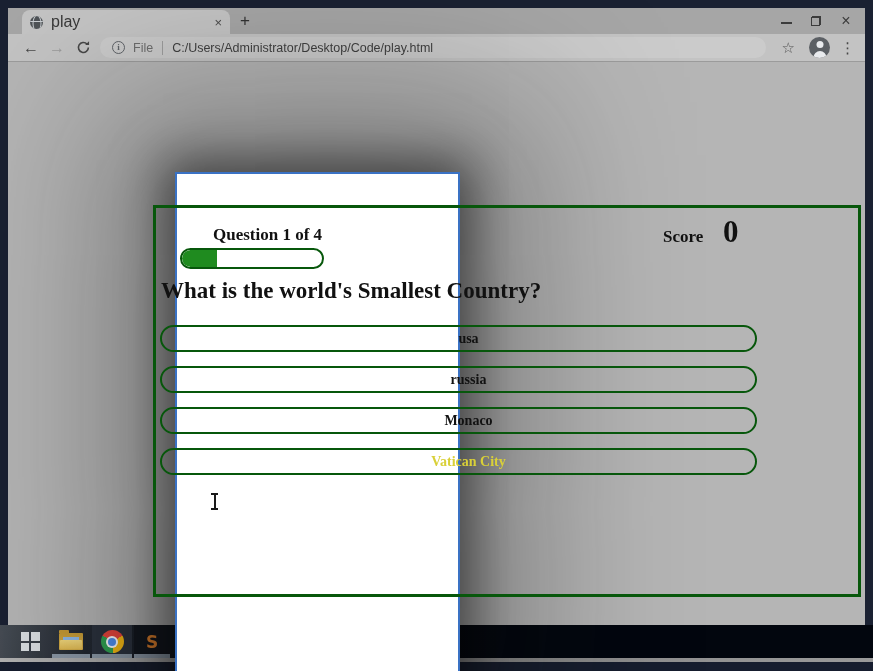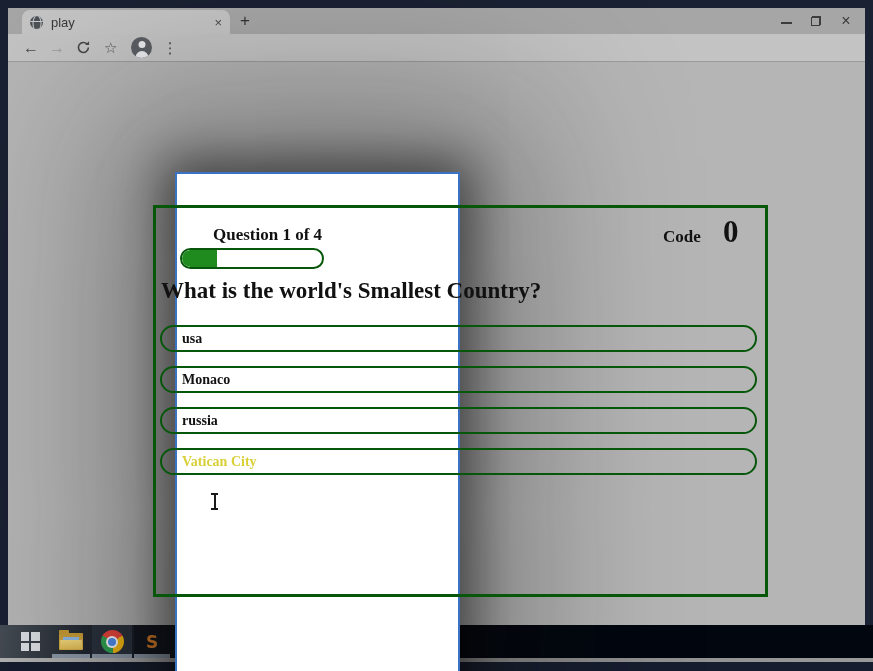--- a/index.html
+++ b/index.html
@@ -9,21 +9,21 @@
   
   #browser-window { position:absolute; left:8px; top:8px; width:857px; height:617px; background:#b5b5b5; }
 
   #tabbar { position:relative; height:26px; background:#a6a6a6; }
   .tab { position:absolute; left:14px; top:2px; width:208px; height:24px; background:#c4c4c4;
          border-radius:8px 8px 0 0; display:flex; align-items:center; padding:0 8px; }
   .globe { width:13px; height:13px; border-radius:50%; background:#4e5256; position:relative; overflow:hidden; flex:none; }
   .globe::before { content:""; position:absolute; left:50%; top:-1px; transform:translateX(-50%);
                    width:7px; height:15px; border:1px solid #c9cdd1; border-radius:50%; }
   .globe::after { content:""; position:absolute; left:-1px; right:-1px; top:50%; margin-top:-1px; height:1px; background:#c9cdd1; }
-  .tab-title { font-size:13px; color:#383838; margin-left:8px; }
+  .tab-title { font-size:16px; color:#383838; margin-left:8px; }
   .tab-close { margin-left:auto; font-size:13px; color:#4a4a4a; line-height:1; cursor:default; }
   .new-tab { position:absolute; left:232px; top:2px; font-size:17px; color:#333; line-height:22px; }
 
   .win-controls { position:absolute; right:4px; top:5px; display:flex; align-items:center; }
   .win-btn { width:30px; height:16px; display:flex; align-items:center; justify-content:center; }
   .min-bar { width:11px; height:2px; background:#3c3c3c; margin-top:4px; }
   .restore { width:10px; height:10px; position:relative; }
   .restore::before { content:""; position:absolute; right:0; top:0; width:7px; height:7px; border:1px solid #3c3c3c; }
   .restore::after  { content:""; position:absolute; left:0; bottom:0; width:7px; height:7px; border:1px solid #3c3c3c; background:#a6a6a6; }
   .close-x { font-size:16px; color:#3c3c3c; line-height:1; }
@@ -48,32 +48,32 @@
   .kebab { font-size:15px; color:#474747; margin-left:4px; line-height:1; }
 
   #page { position:relative; height:562px; background:#b5b5b5; }
 
   
   #overlay-box { position:absolute; left:167px; top:110px; width:285px; height:538px;
                  background:#ffffff; border:2px solid #3a72c4; z-index:50;
                  box-shadow:0 0 45px 12px rgba(0,0,0,.5), 0 0 160px 70px rgba(15,15,15,.35); }
 
   
-  #quiz-card { position:absolute; left:145px; top:143px; width:615px; height:392px;
+  #quiz-card { position:absolute; left:145px; top:143px; width:708px; height:392px;
                border:3px solid #07570b; z-index:60; font-family:"Liberation Serif",serif; }
   .q-heading { position:absolute; left:57px; top:17px; font-size:17px; font-weight:700; color:#111; }
   .progress-track { position:absolute; left:24px; top:40px; width:144px; height:21px;
                     border:2px solid #07570b; border-radius:12px; overflow:hidden; }
   .progress-fill { height:100%; background:#1f8b1f; border-radius:10px 0 0 10px; }
   .score-label { position:absolute; left:507px; top:19px; font-size:17px; font-weight:700; color:#111; }
   .score-value { position:absolute; left:567px; top:6px; font-size:31px; font-weight:700; color:#111; }
   .q-question { position:absolute; left:5px; top:70px; font-size:23px; font-weight:700; color:#111; white-space:nowrap;text-align:right; }
   .options { position:absolute; left:4px; top:117px; width:597px; }
   .option-pill { height:27px; border:2px solid #07570b; border-radius:14px; margin-bottom:14px;
-                 padding-left:20px; font-size:14px; font-weight:700; color:#111; line-height:23px; cursor:pointer; }
+                 padding-left:20px; font-size:14px; font-weight:700; color:#111; line-height:23px; cursor:pointer;text-align:center; }
   .ibeam { position:absolute; left:54px; top:285px; width:9px; height:17px; z-index:61; }
   .ibeam::before { content:""; position:absolute; left:50%; top:0; bottom:0; width:2px; margin-left:-1px; background:#1a1a1a; }
   .ibeam::after  { content:""; position:absolute; left:1px; right:1px; top:0; height:2px; background:#1a1a1a; box-shadow:0 15px 0 #1a1a1a; }
 
   
   #taskbar { position:absolute; left:0; top:625px; width:873px; height:33px; z-index:40;
              background:linear-gradient(100deg,#474d55 0px,#20262f 90px,#0a0f18 220px,#04070e 340px,#02060e 500px,#02060e 100%); }
   .task-tile { position:absolute; top:0; height:33px; display:flex; align-items:center; justify-content:center; }
   .task-tile.running::after { content:""; position:absolute; left:0; right:0; bottom:0; height:4px; background:#8b98a6; }
   .tile-start { left:12px; width:36px; }
@@ -125,43 +125,49 @@
 
   <div id="toolbar">
     <span class="nav-glyph">←</span>
     <span class="nav-glyph disabled">→</span>
     <span class="reload-svg">
       <svg width="15" height="15" viewBox="0 0 16 16">
         <path d="M13.2 8a5.3 5.3 0 1 1-1.5-3.7" fill="none" stroke="#474747" stroke-width="1.7"></path>
         <path d="M13.9 1.2 l0 4.2 -4.2 0 z" fill="#474747"></path>
       </svg>
     </span>
+    <div class="omnibox">
+      <span class="info"></span>
+      <span class="scheme">File</span>
+      <span class="omni-div"></span>
+      <span class="url-text">C:/Users/Administrator/Desktop/Code/play.html</span>
+    </div>
     <span class="star">☆</span>
     <span class="avatar"></span>
     <span class="kebab">⋮</span>
   </div>
 
   <div id="page">
 
     <div id="overlay-box">
       
     </div>
 
     <div id="quiz-card">
       <div class="q-heading">Question 1 of 4</div>
       <div class="progress-track">
         <div class="progress-fill" style="width: 25%;"></div>
       </div>
-      <div class="score-label">Code</div>
+      <div class="score-label">Score</div>
       <div class="score-value">0</div>
       <div class="q-question">What is the world's Smallest Country?</div>
       <div class="options">
         <div class="option-pill">usa</div>
+        <div class="option-pill">russia</div>
         <div class="option-pill">Monaco</div>
-        <div class="option-pill">russia</div>
         <div class="option-pill" style="color: rgb(217, 208, 56);">Vatican City</div>
       </div>
       <div class="ibeam"></div>
     </div>
 
   </div>
 </div>
 
 <div id="taskbar">
   <div class="task-tile tile-start">

